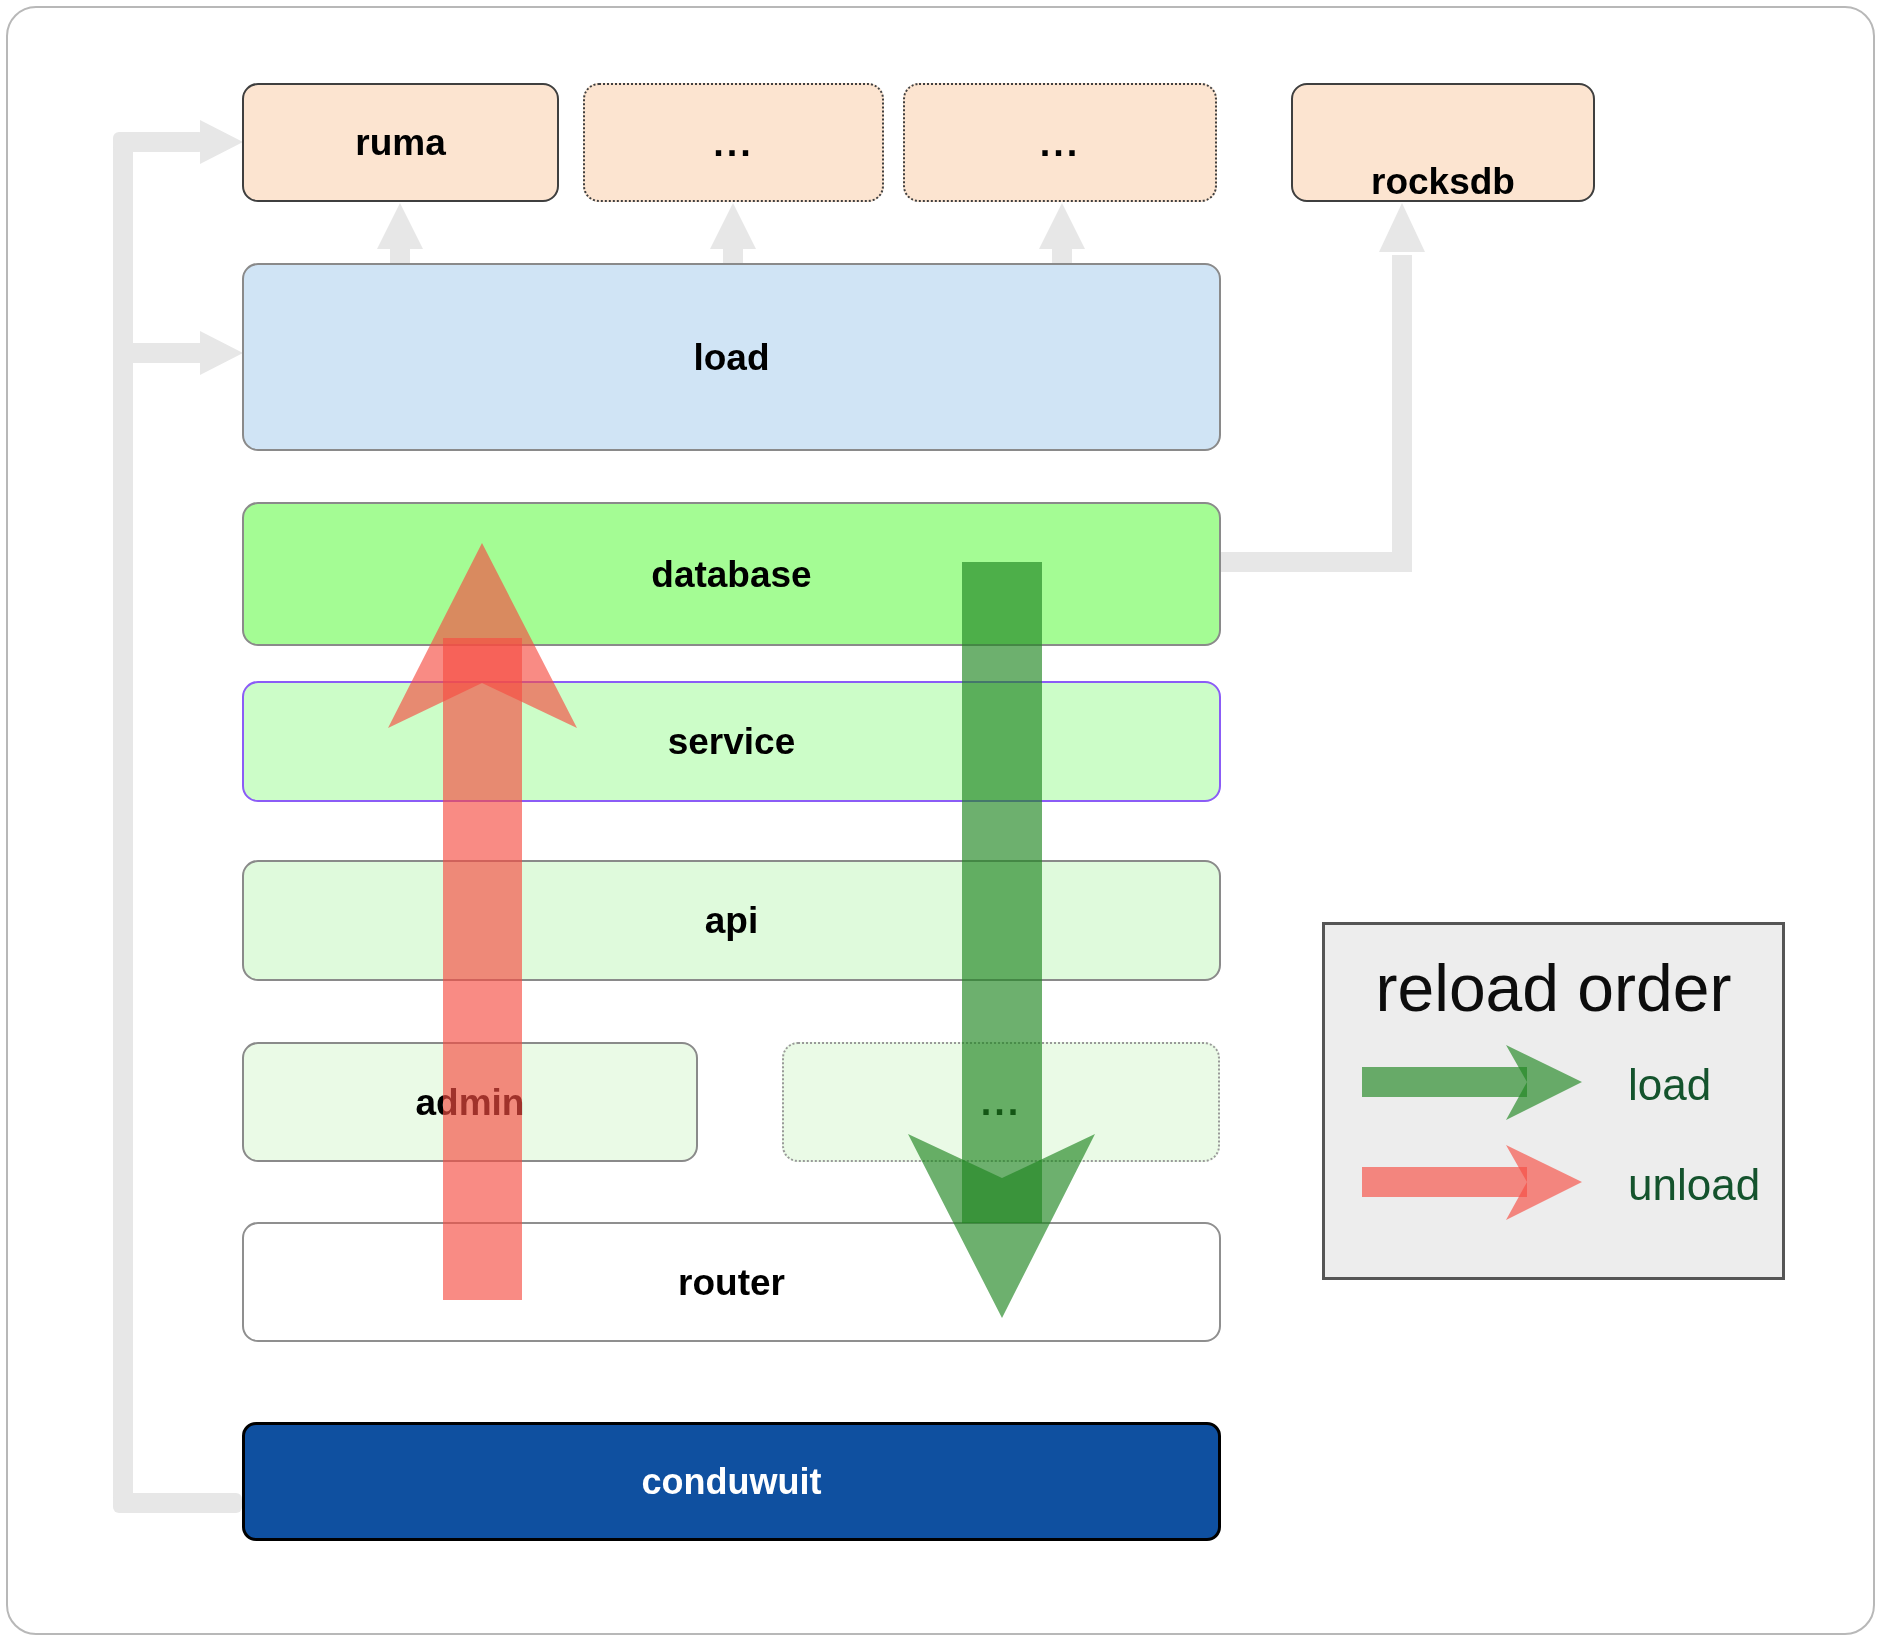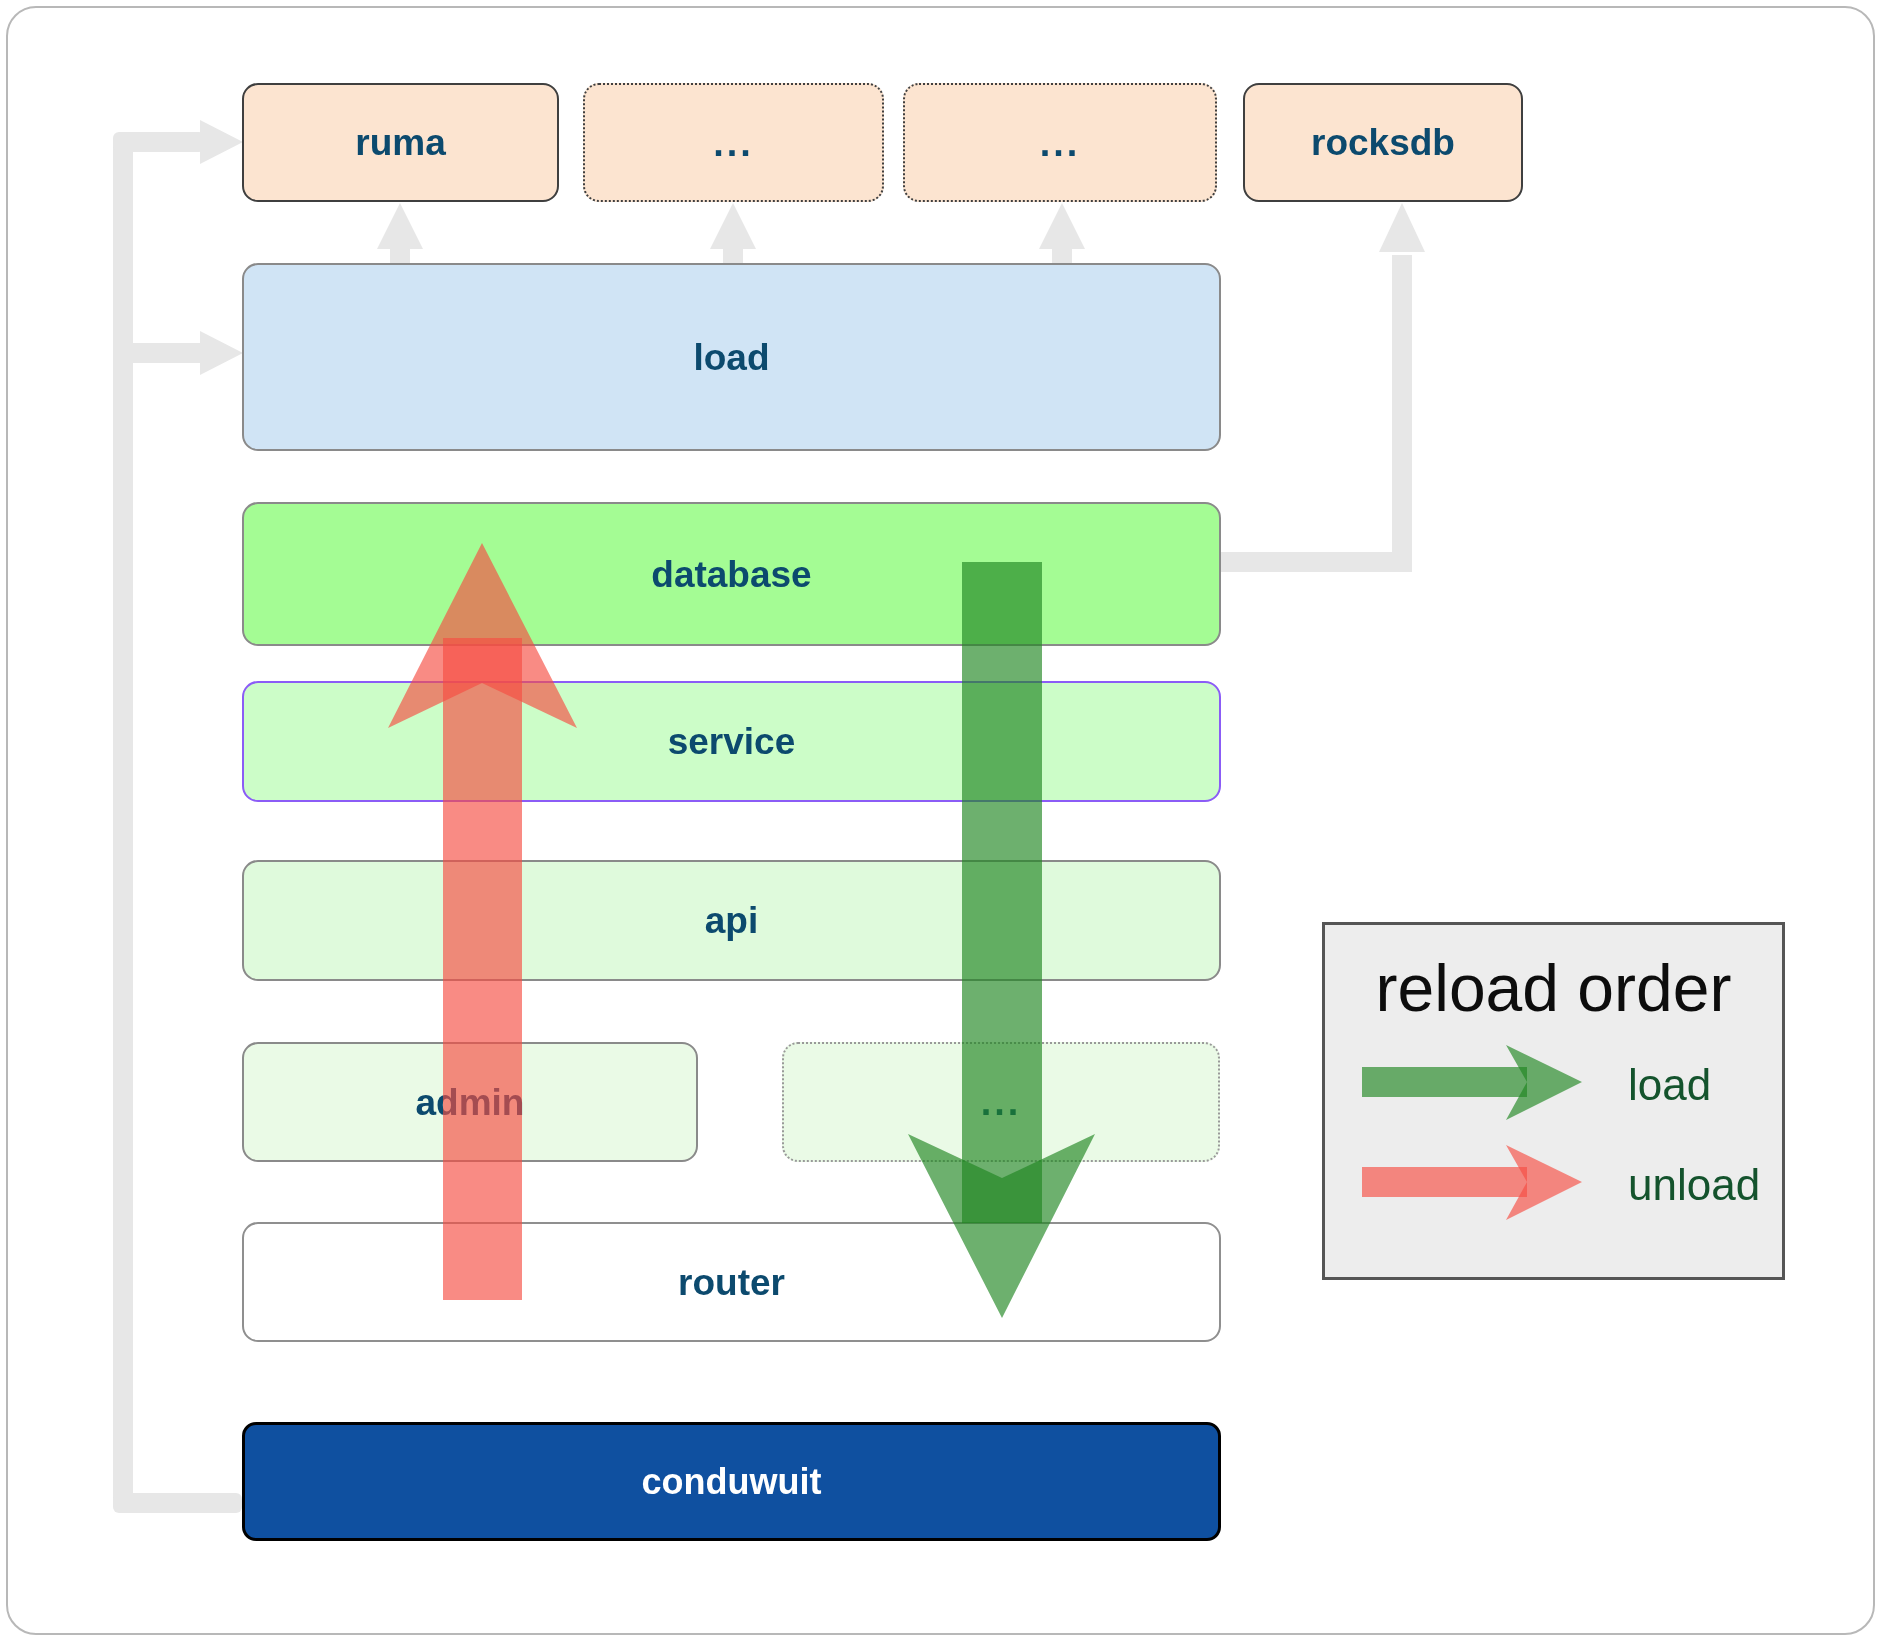--- a/index.html
+++ b/index.html
@@ -10,26 +10,26 @@
   .frame{
     position:absolute;left:6px;top:6px;width:1869px;height:1629px;
     border:2px solid #b8b8b8;border-radius:30px;box-sizing:border-box;
   }
   .svg-layer{position:absolute;left:0;top:0;width:1883px;height:1643px;pointer-events:none;}
   .connectors{z-index:1;}
   .flow-arrows{z-index:3;}
   .box{
     position:absolute;box-sizing:border-box;border-radius:16px;
     display:flex;align-items:center;justify-content:center;
-    font-size:37px;font-weight:600;color:#0c4a6e;line-height:1;z-index:2;
+    font-size:37px;font-weight:600;color:#000000;line-height:1;z-index:2;
   }
   .b-ruma     {left:242px;top:83px;width:317px;height:119px;background:#fce4d0;border:2px solid #3f3f3f;}
   .b-dots1    {left:583px;top:83px;width:301px;height:119px;background:#fce4d0;border:2px dotted #3f3f3f;}
   .b-dots2    {left:903px;top:83px;width:314px;height:119px;background:#fce4d0;border:2px dotted #3f3f3f;}
-  .b-rocksdb  {left:1243px;top:83px;width:280px;height:119px;background:#fce4d0;border:2px solid #3f3f3f;}
+  .b-rocksdb  {left:1291px;top:83px;width:304px;height:119px;background:#fce4d0;border:2px solid #3f3f3f;align-items:flex-end;}
   .b-core     {left:242px;top:263px;width:979px;height:188px;background:#d0e4f5;border:2px solid #8a8a8a;}
   .b-database {left:242px;top:502px;width:979px;height:144px;background:#a4fc94;border:2px solid #8a8a8a;}
   .b-service  {left:242px;top:681px;width:979px;height:121px;background:#ccfdc8;border:2px solid #8b5cf6;}
   .b-api      {left:242px;top:860px;width:979px;height:121px;background:#dffadc;border:2px solid #8a8a8a;}
   .b-admin    {left:242px;top:1042px;width:456px;height:120px;background:#eafae6;border:2px solid #8a8a8a;}
   .b-adminmore{left:782px;top:1042px;width:438px;height:120px;background:#eafae6;border:2px dotted #999999;}
   .b-router   {left:242px;top:1222px;width:979px;height:120px;background:#ffffff;border:2px solid #8f8f8f;}
   .b-conduwuit{left:242px;top:1422px;width:979px;height:119px;background:#0f50a0;border:3px solid #000000;
                border-radius:14px;color:#ffffff;font-size:36px;}
   .dots-label{font-size:38px;font-weight:700;letter-spacing:3px;}

